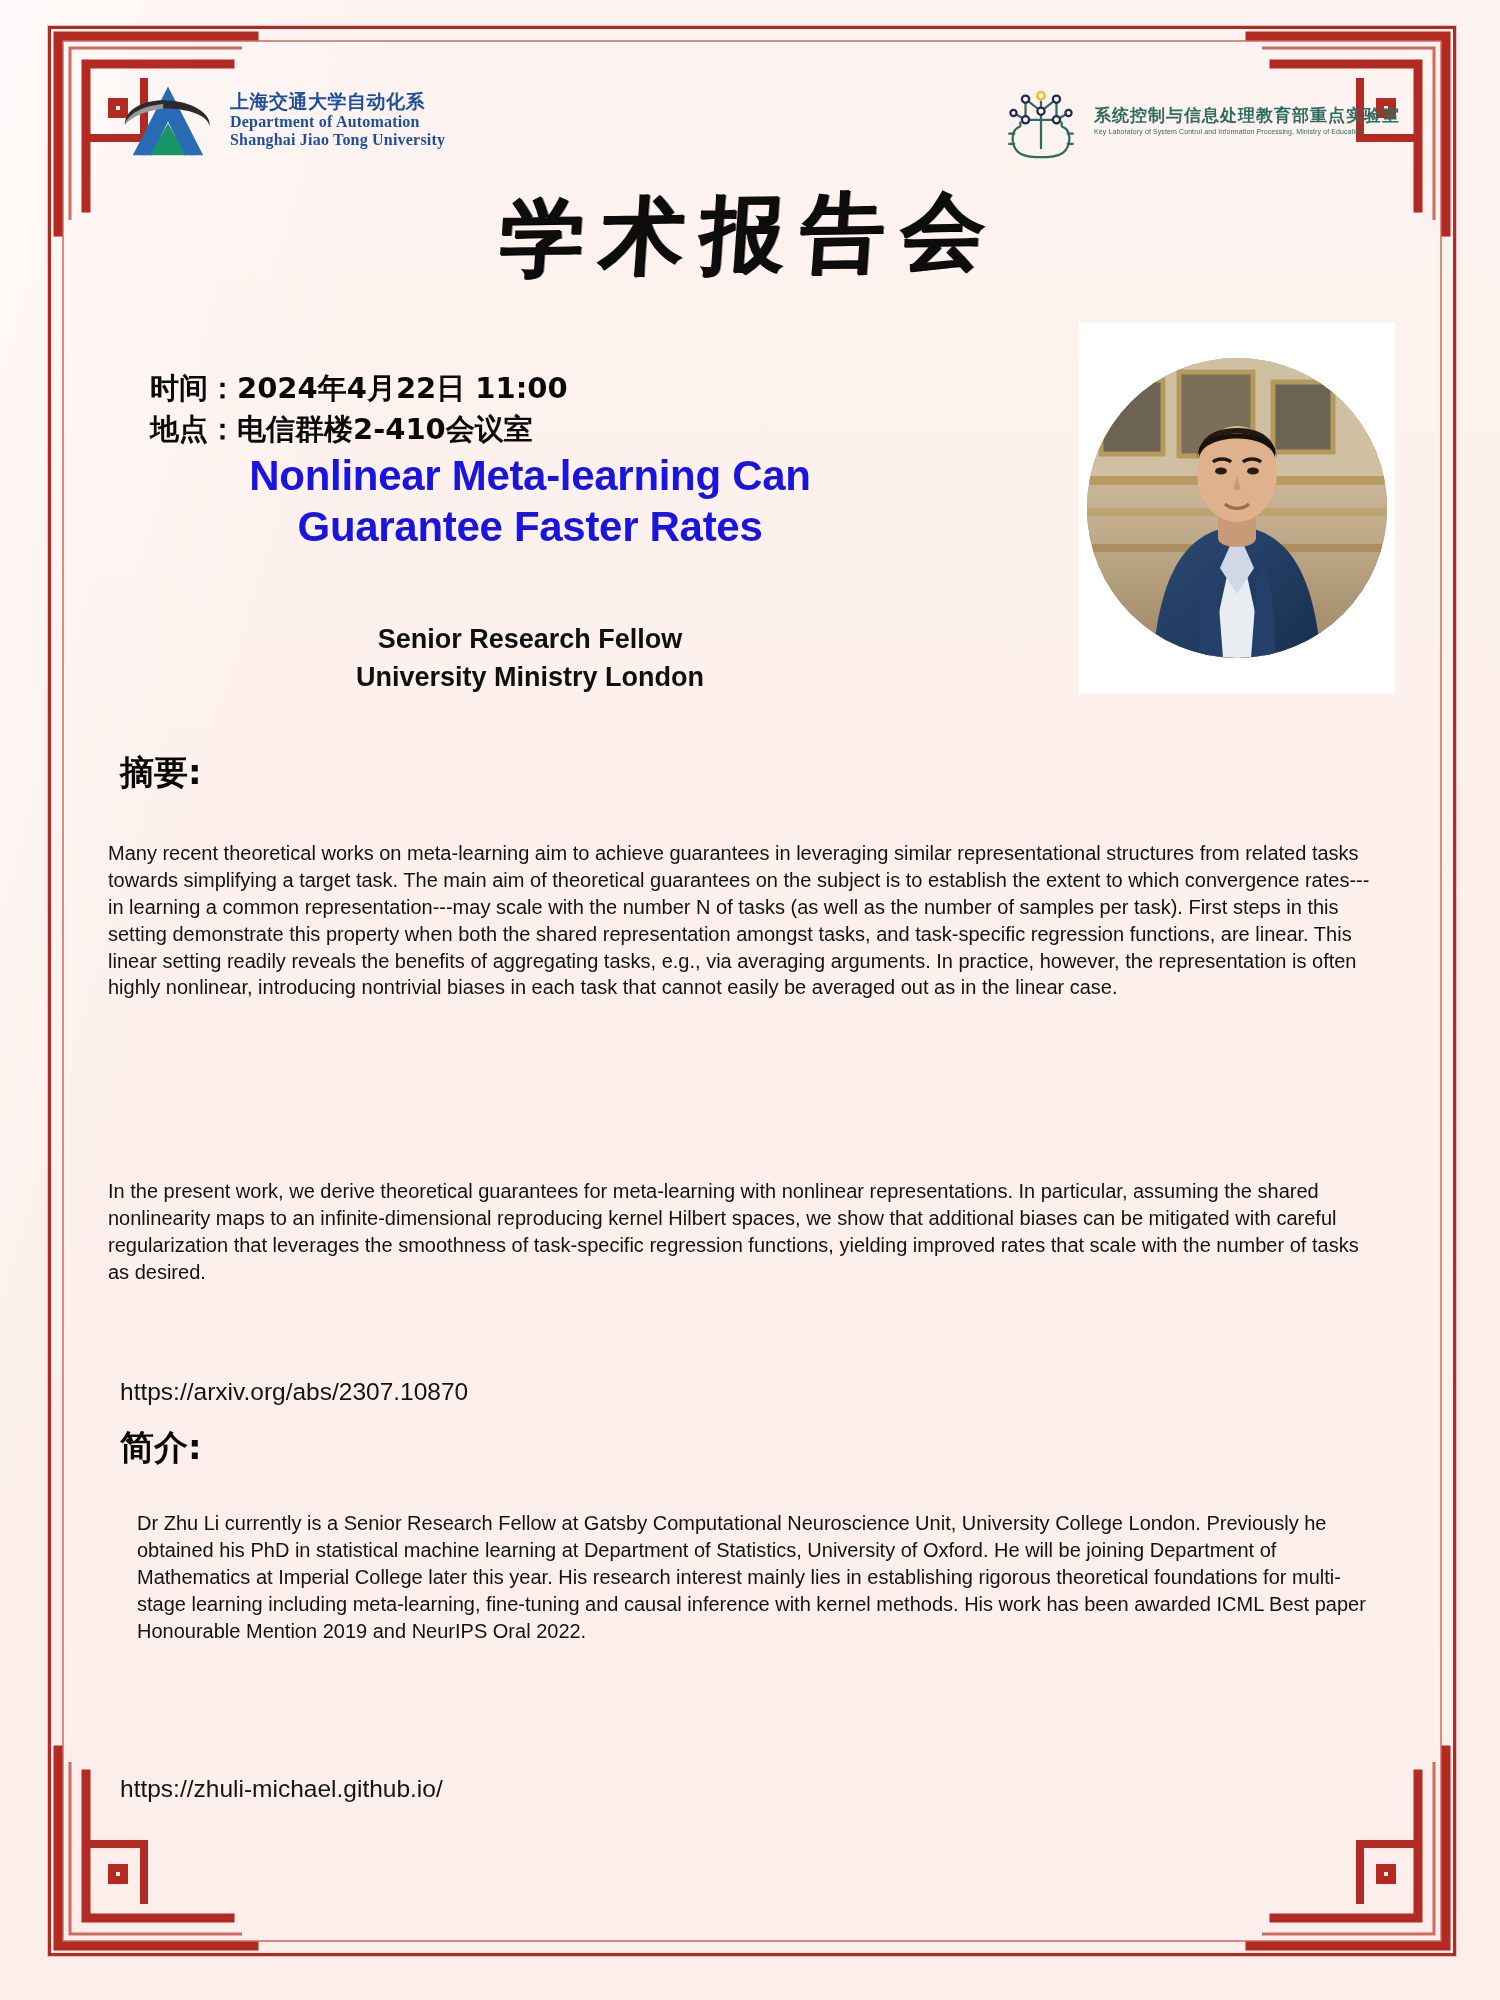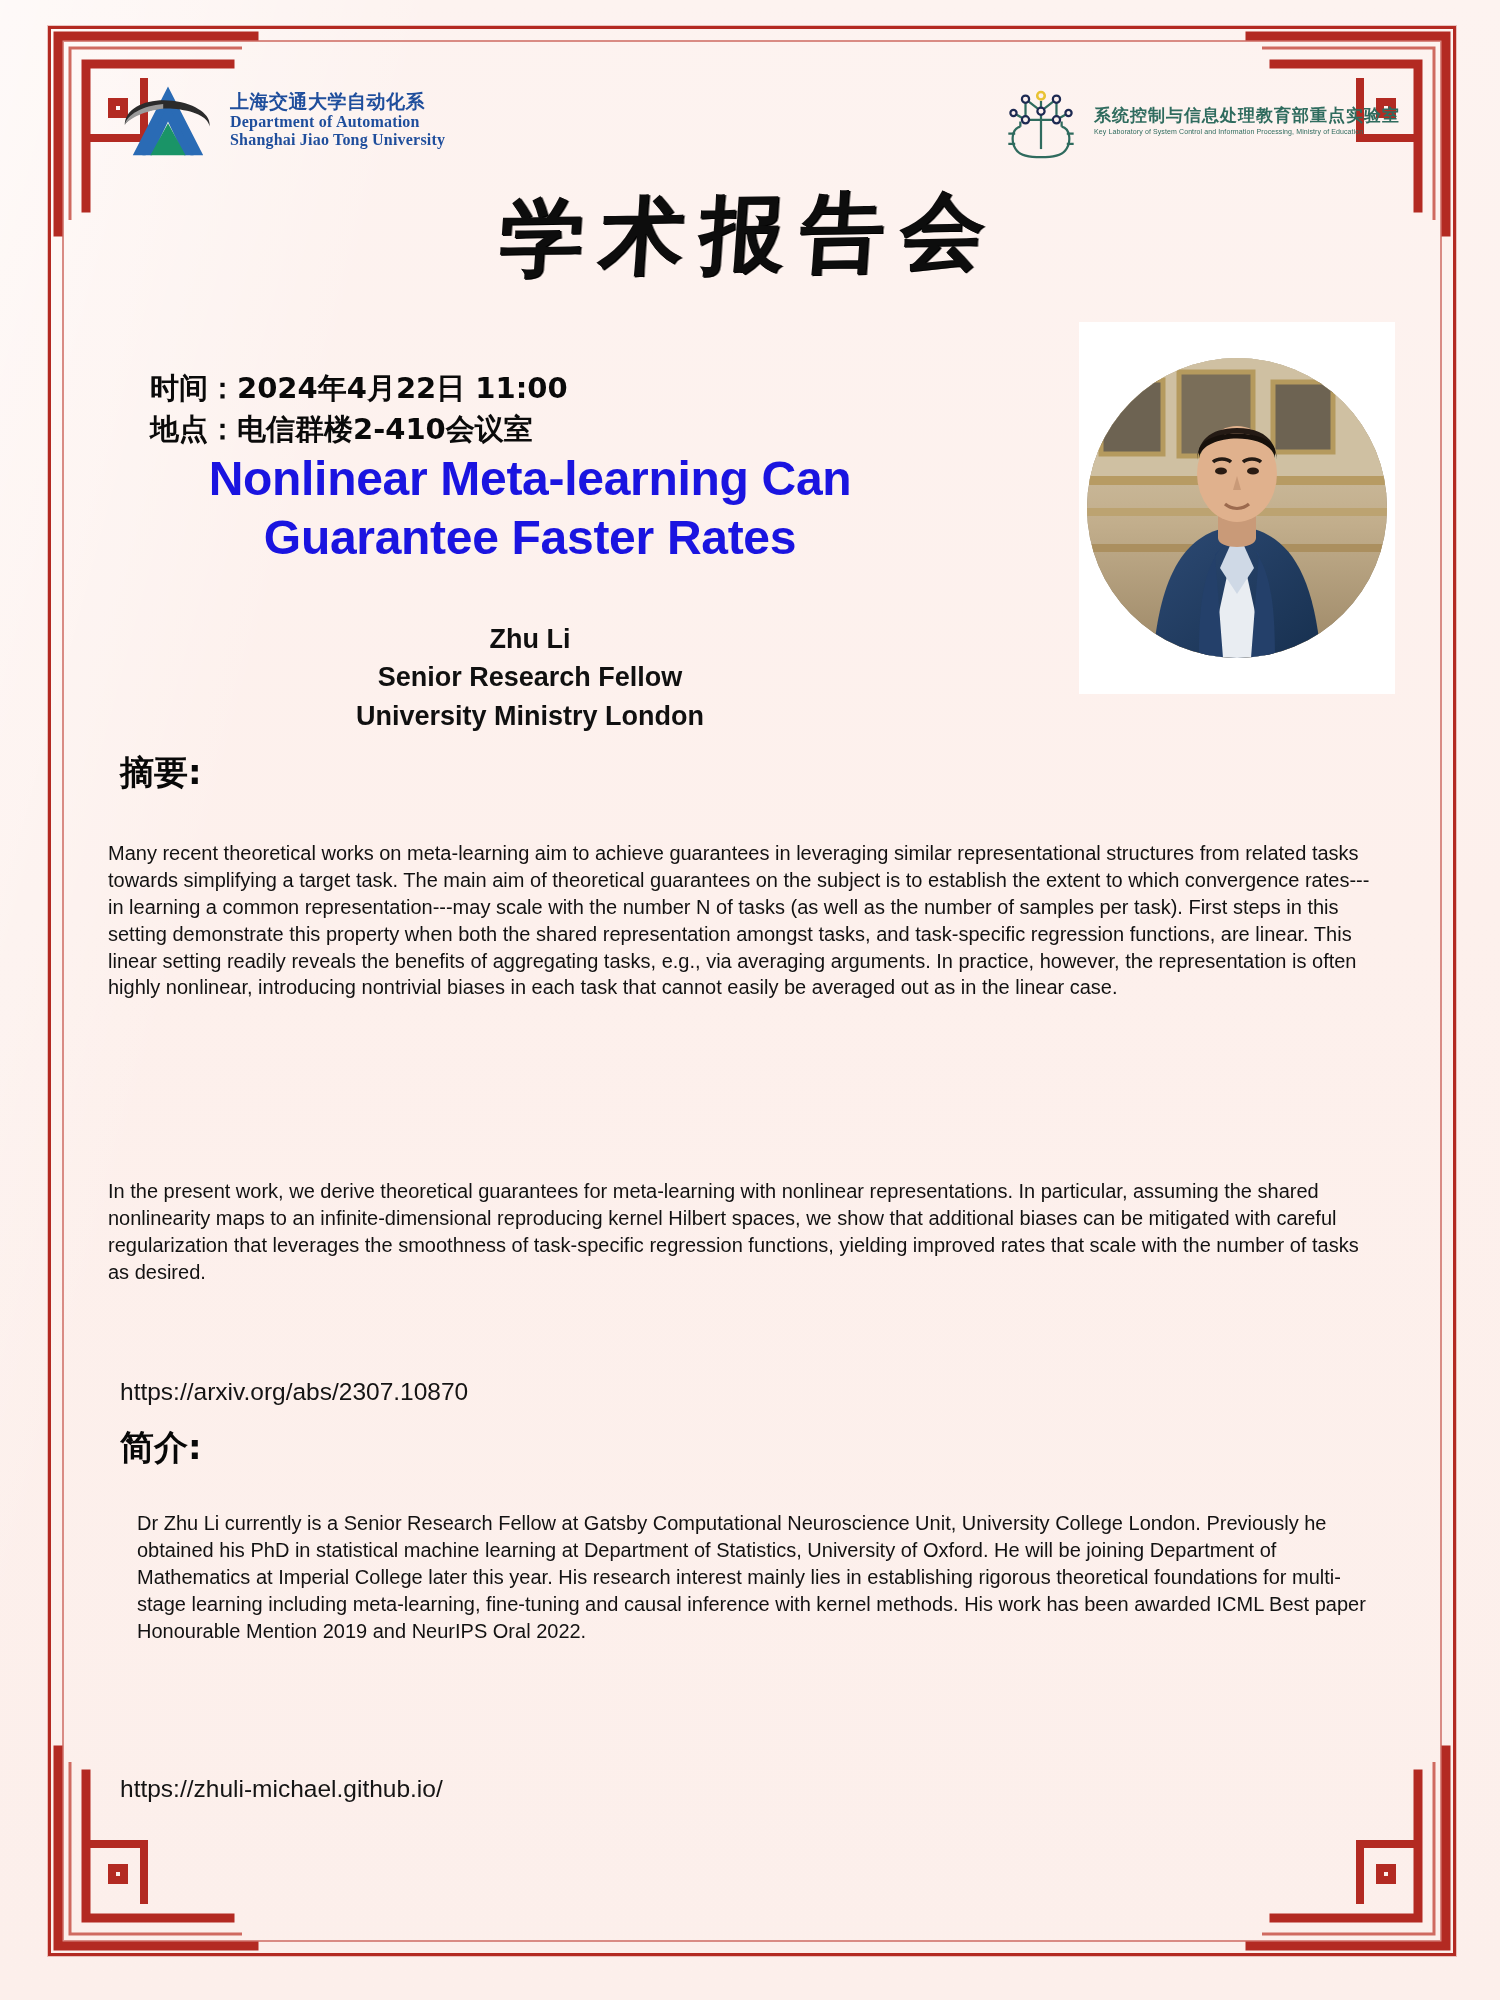--- a/index.html
+++ b/index.html
@@ -100,21 +100,21 @@
     line-height:1.42;
     font-family:"DejaVu Sans",sans-serif;
     white-space:nowrap;
     margin-top:48px;
   }
 
   
   .talk-title{
     position:absolute;left:200px;width:660px;top:450px;
     text-align:center;
-    font-size:48px;font-weight:bold;color:#1a14e0;
+    font-size:42px;font-weight:bold;color:#1a14e0;
     line-height:1.22;letter-spacing:-.3px;
   }
 
   
   .speaker{
     position:absolute;left:200px;width:660px;top:620px;
     text-align:center;
     font-size:27px;font-weight:bold;color:#101010;
     line-height:1.42;
   }
@@ -293,21 +293,20 @@
     <div>时间：2024年4月22日 11:00</div>
     <div>地点：电信群楼2-410会议室</div>
   </div>
 
   <div class="talk-title">
     <div>Nonlinear Meta-learning Can</div>
     <div>Guarantee Faster Rates</div>
   </div>
 
   <div class="speaker">
-    <div>Zhu Li</div>
     <div>Senior Research Fellow</div>
     <div>University Ministry London</div>
   </div>
 
   <div class="portrait-wrap">
     <div class="portrait-circle">
       <svg viewBox="0 0 300 300" preserveAspectRatio="xMidYMid slice">
         <defs>
           <linearGradient id="wall" x1="0" y1="0" x2="0" y2="1">
             <stop offset="0%" stop-color="#d9cdb4"></stop>

